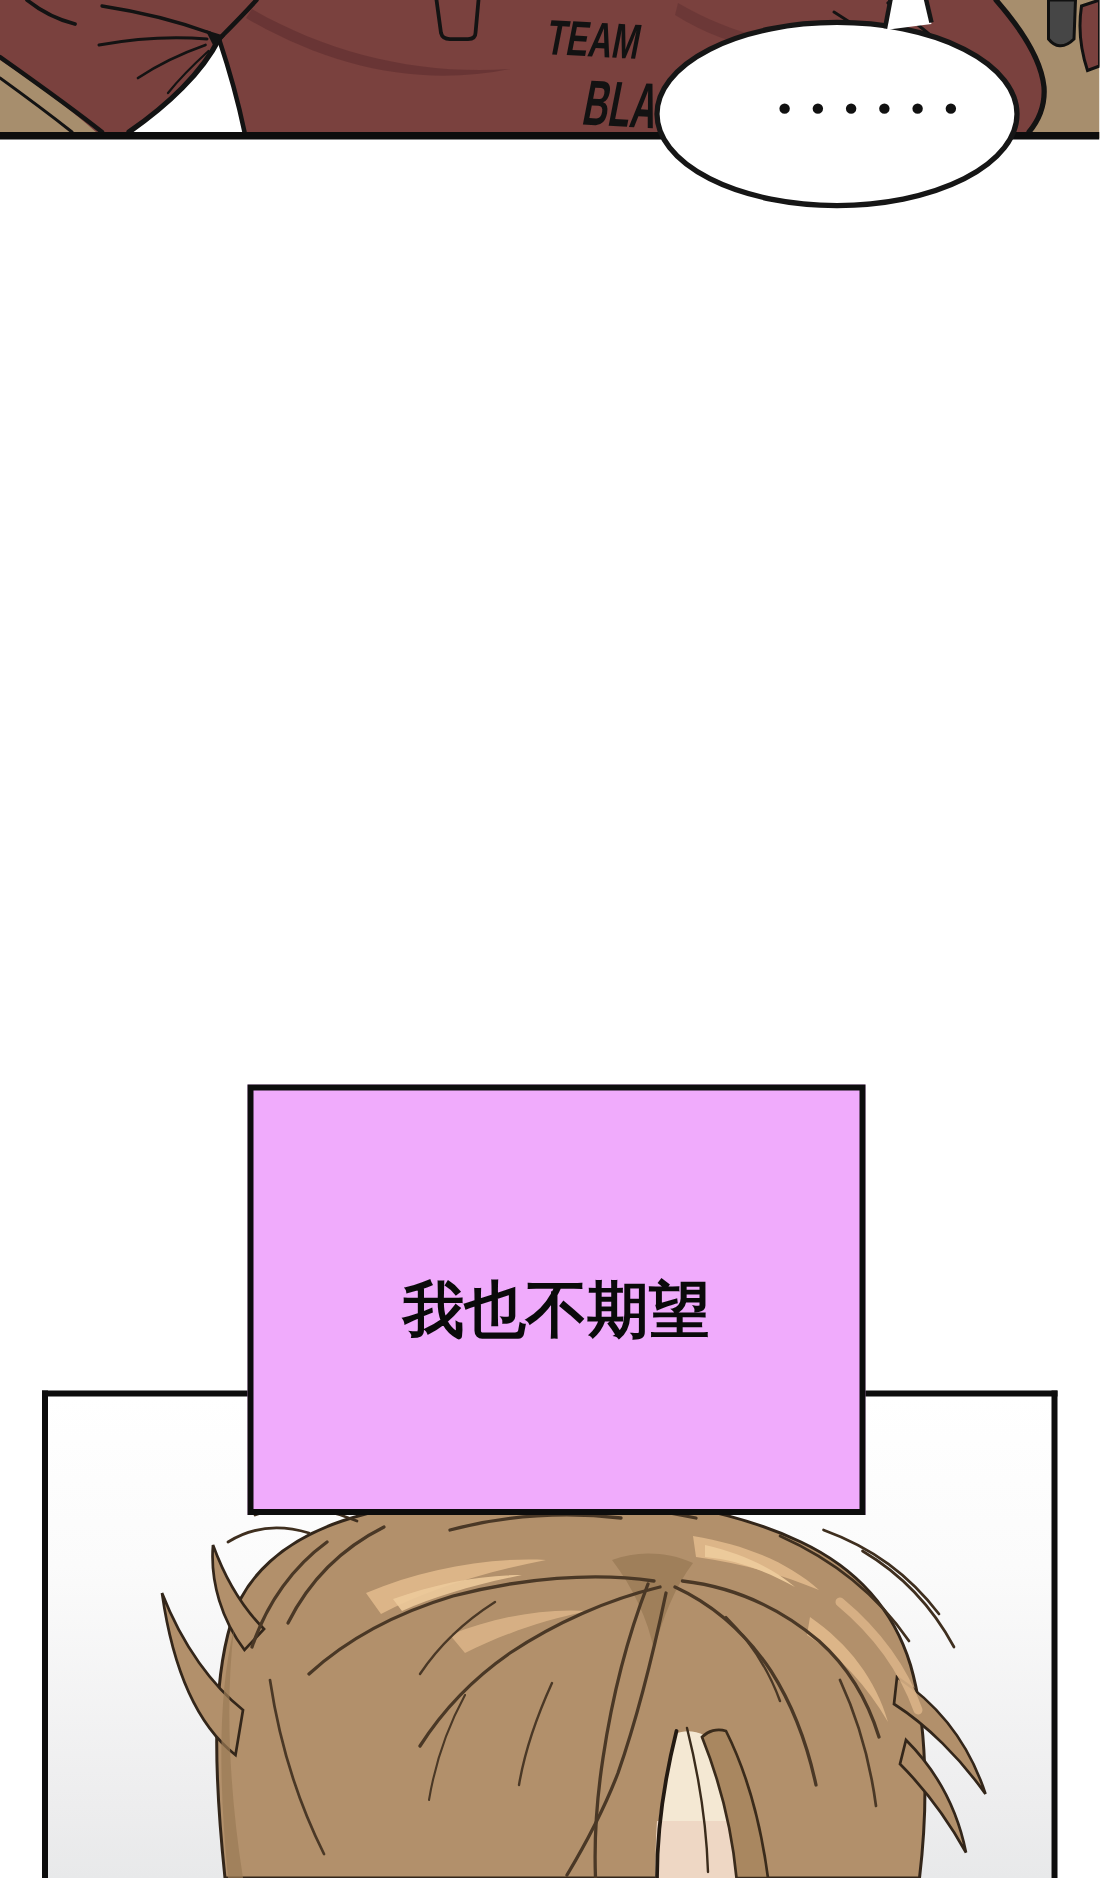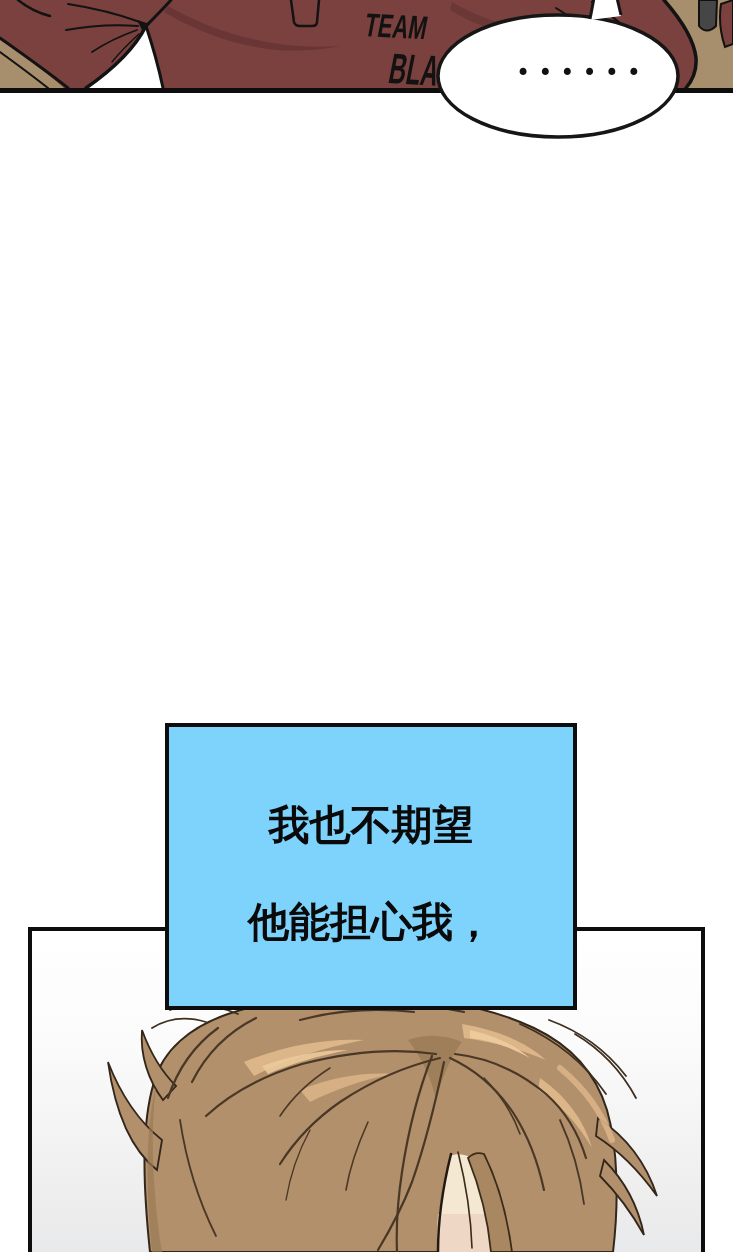--- a/index.html
+++ b/index.html
@@ -15,21 +15,21 @@
     font-family:"Liberation Sans","DejaVu Sans",sans-serif;
     font-weight:bold;fill:#121212;
   }
   .bubble-dots{
     font-family:"DejaVu Sans","Liberation Sans",sans-serif;
     letter-spacing:8px;fill:#111;font-size:24px;
   }
   
   .narration-box{
     left:165px;top:723px;width:412px;height:287px;
-    box-sizing:border-box;border:4px solid #0d0d0d;background:#7dd3fc;
+    box-sizing:border-box;border:4px solid #0d0d0d;background:#f0abfc;
     z-index:3;display:flex;flex-direction:column;align-items:center;
     justify-content:center;
     gap:44px;
   }
   .narration-box .line{
     font-size:41px;line-height:53px;font-weight:700;color:#0a0a0a;
     text-align:center;white-space:nowrap;transform:translateY(7px);
   }
   
   .bottom-panel{
@@ -92,21 +92,20 @@
     <ellipse cx="558" cy="76" rx="120" ry="61" fill="#ffffff" stroke="#161616" stroke-width="3.5"></ellipse>
     <path d="M594,-2 L617,-2 L621,16 L590,20 Z" fill="#ffffff"></path>
     <path d="M594,-2 L590,19" stroke="#161616" stroke-width="3" fill="none"></path>
     <path d="M617,-2 L621,15" stroke="#161616" stroke-width="3" fill="none"></path>
     <text class="bubble-dots" x="516" y="81">••••••</text>
   </g>
 </svg>
 
 <div class="narration-box abs">
   <div class="line">我也不期望</div>
-  <div class="line">他能担心我，</div>
 </div>
 
 <div class="bottom-panel abs">
   <svg viewBox="32 931 669 321">
 
     <path d="M150,1252 C143,1185 141,1125 154,1082 C163,1050 190,1027 228,1014
              C270,1000 330,994 380,996 C436,998 492,1008 534,1028
              C572,1046 596,1074 607,1110 C618,1148 619,1202 613,1252 Z" stroke="#33261a" stroke-width="2" stroke-linejoin="round" fill="#b2906b"></path>
 
     <g stroke="#33261a" stroke-width="1.8" fill="#b2906b">

